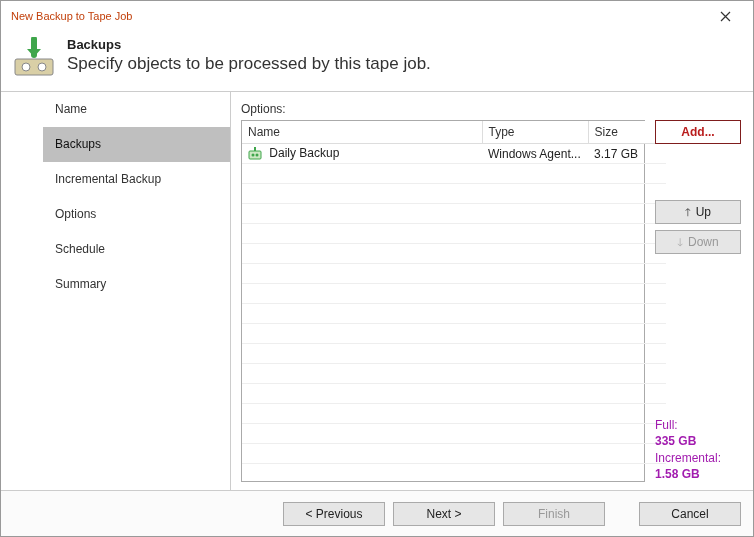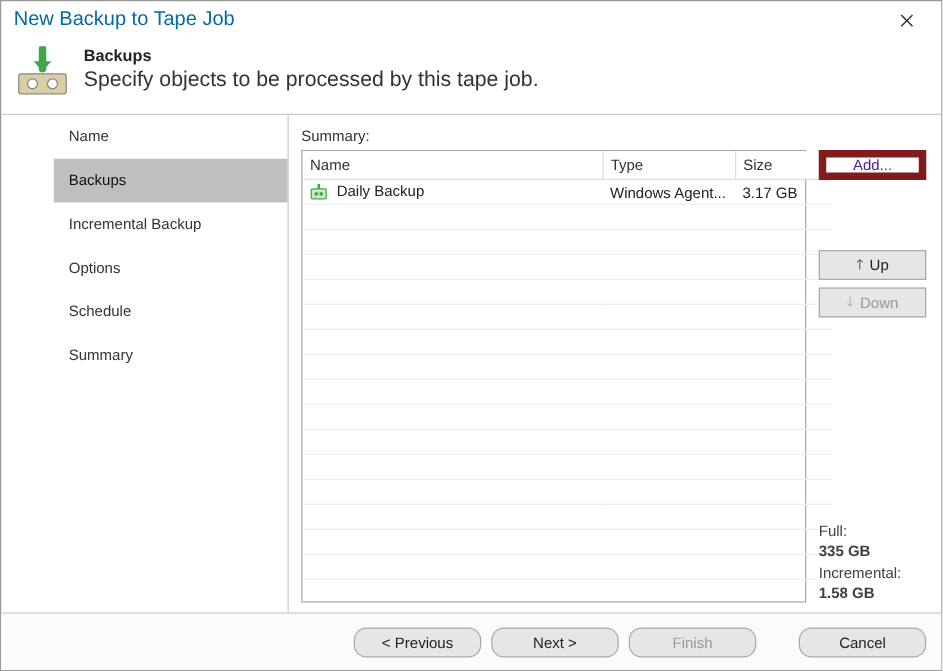--- a/index.html
+++ b/index.html
@@ -16,22 +16,22 @@
     border: 1px solid #999;
     display: flex;
     flex-direction: column;
     background: #fff;
   }
   .titlebar {
     height: 30px;
     display: flex;
     align-items: center;
     padding: 0 8px 0 10px;
-    font-size: 16px;
-    color: #0369a1;
+    font-size: 11px;
+    color: #c2410c;
   }
   .titlebar .close {
     margin-left: auto;
     width: 40px;
     height: 28px;
     display: flex;
     align-items: center;
     justify-content: center;
     font-size: 14px;
     color: #333;
@@ -157,53 +157,54 @@
     background: #e6e6e6;
     font-size: 12px;
     color: #222;
     display: flex;
     align-items: center;
     justify-content: center;
     gap: 5px;
     cursor: default;
   }
   .btn.primary {
-    border: 6px solid #7f1d1d;
-    background: #fff;
-    color: #4c1d95;
+    border: 1px solid #7f1d1d;
+    background: #fff;
+    color: #b91c1c;
+    font-weight: bold;
   }
   .btn.disabled {
     color: #999;
   }
   .btn .arrow {
     font-size: 11px;
     line-height: 1;
     color: #333;
   }
   .btn.disabled .arrow { color: #aaa; }
   .button-col .spacer { flex: 0 0 44px; }
   .summary {
     margin-top: auto;
     font-size: 12px;
     line-height: 1.35;
-    color: #404040;
+    color: #a21caf;
   }
   .summary .val { font-weight: 700; }
   .footer {
     height: 46px;
     border-top: 1px solid #ccc;
     display: flex;
     align-items: center;
     justify-content: flex-end;
     gap: 8px;
     padding: 0 12px;
     background: #fbfbfb;
   }
   .footer .group-gap { width: 18px; }
-  .footer .btn { width: 102px; border-radius: 10px; }
+  .footer .btn { width: 102px; }
 </style>
 </head>
 <body>
 
 <div class="window">
 
   <div class="titlebar">
     <span>New Backup to Tape Job</span>
     <div class="close">
       <svg width="11" height="11" viewBox="0 0 11 11">
@@ -233,21 +234,21 @@
     <div class="sidebar">
       <div class="nav-item">Name</div>
       <div class="nav-item active">Backups</div>
       <div class="nav-item">Incremental Backup</div>
       <div class="nav-item">Options</div>
       <div class="nav-item">Schedule</div>
       <div class="nav-item">Summary</div>
     </div>
 
     <div class="main">
-      <div class="main-label">Summary:</div>
+      <div class="main-label">Options:</div>
       <div class="main-row">
 
         <div class="grid-wrap">
           <table class="grid">
             <colgroup>
               <col class="col-name">
                 <col class="col-type">
                 <col class="col-size">
                 <col class="col-rest">
             </colgroup>

